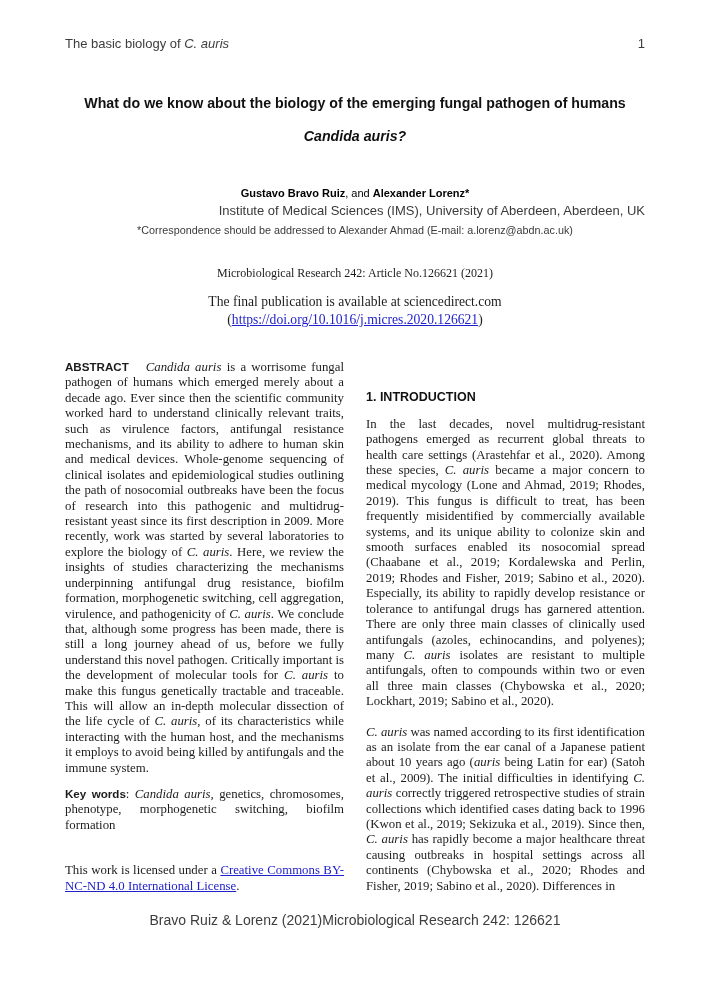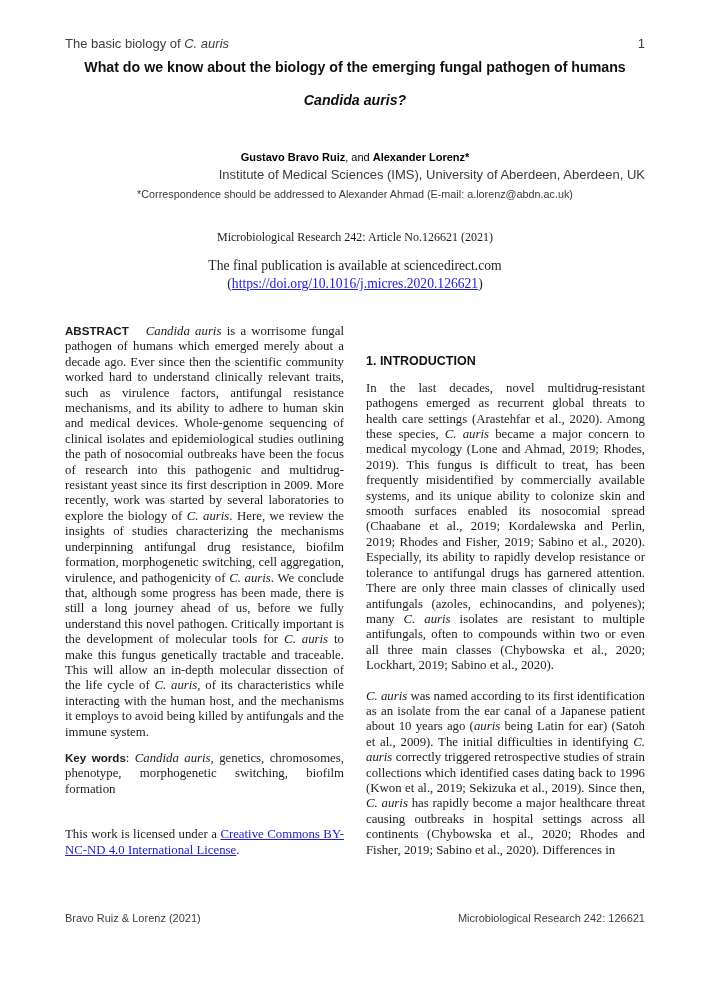--- a/index.html
+++ b/index.html
@@ -3,43 +3,43 @@
 <meta charset="utf-8">
 <style>
   html,body{margin:0;padding:0;background:#888;}
   .page{
     width:707px;height:1000px;background:#ffffff;position:relative;
     box-sizing:border-box;padding:36px 62px 0 65px;
     font-family:"Liberation Serif",serif;color:#1c1c1c;overflow:hidden;
   }
   .page-header{display:flex;justify-content:space-between;align-items:baseline;
     font-family:"Liberation Sans",sans-serif;font-size:13px;color:#3d3d3d;}
-  .article-title{text-align:center;font-family:"Liberation Sans",sans-serif;
+  .article-title{margin-top:36px;text-align:center;font-family:"Liberation Sans",sans-serif;
     font-weight:bold;font-size:14.2px;color:#111;}
   .article-title .line{line-height:33px;white-space:nowrap;}
   .authors-line{margin-top:34px;text-align:center;font-family:"Liberation Sans",sans-serif;
     font-size:11px;color:#000000;}
   .affiliation{margin-top:4px;text-align:right;font-family:"Liberation Sans",sans-serif;
     font-size:13px;color:#3a3a3a;}
   .correspondence{margin-top:6px;text-align:center;font-family:"Liberation Sans",sans-serif;
     font-size:10.8px;color:#3a3a3a;}
   .journal-ref{margin-top:30px;text-align:center;font-size:12px;}
   .availability{margin-top:12px;text-align:center;font-size:13.6px;line-height:18px;}
   .doi-line{text-align:center;font-size:13.6px;line-height:18px;}
   .columns{margin-top:30px;display:flex;gap:22px;align-items:flex-end;}
   .col{flex:1;min-width:0;}
   .bodytext{font-size:12.8px;line-height:15.4px;text-align:justify;color:#1c1c1c;}
   .keywords{margin-top:10px;}
   .license{margin-top:30px;text-align:justify;}
   .intro-heading{font-family:"Liberation Sans",sans-serif;font-weight:bold;
     font-size:12.5px;color:#111;margin-bottom:13px;}
   .para2{margin-top:15px;}
   .page-footer{position:absolute;left:65px;right:62px;top:912px;
-    display:flex;justify-content:space-between;
-    font-family:"Liberation Sans",sans-serif;font-size:11px;color:#3d3d3d;}
+    display:flex;justify-content:center;
+    font-family:"Liberation Sans",sans-serif;font-size:14px;color:#3d3d3d;}
   .it{font-style:italic;}
   .bd{font-weight:bold;}
   .lbl{font-family:"Liberation Sans",sans-serif;font-weight:bold;font-size:11.6px;}
   .abstract .lbl{margin-right:17px;}
   .lnk{color:#2121cc;text-decoration:underline;cursor:pointer;}
 </style>
 </head>
 <body>
 
 <div class="page">

